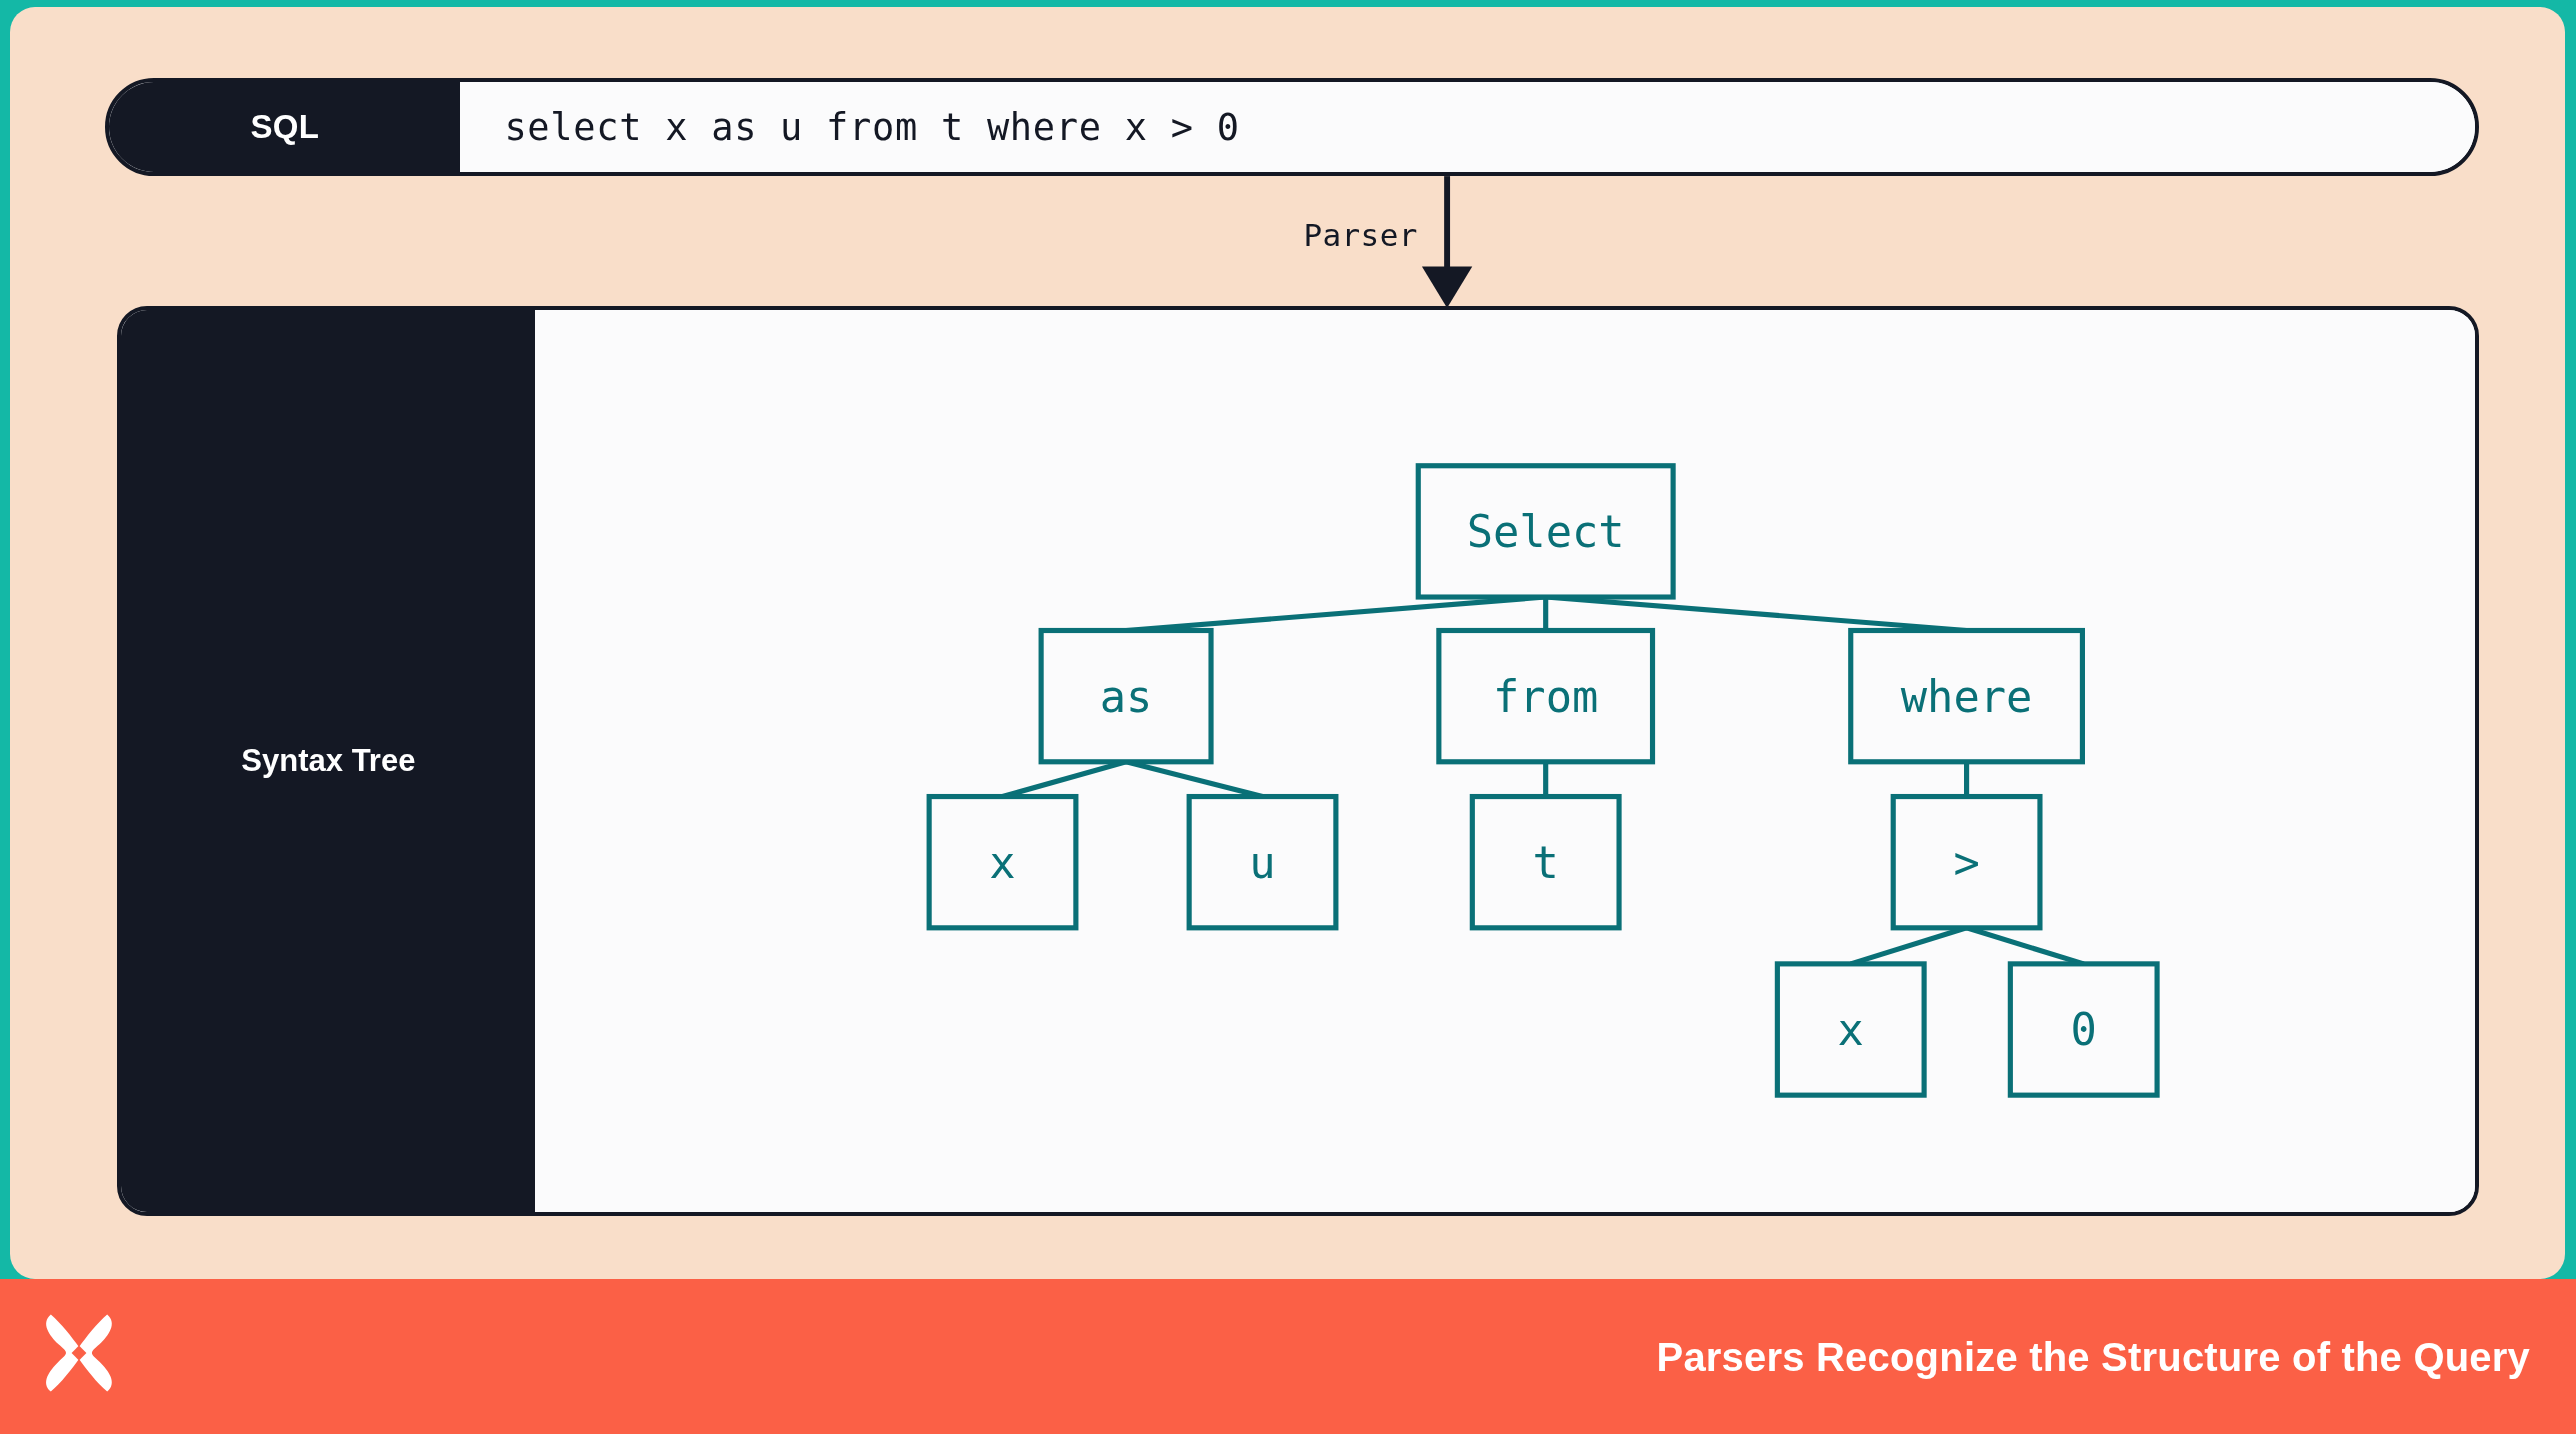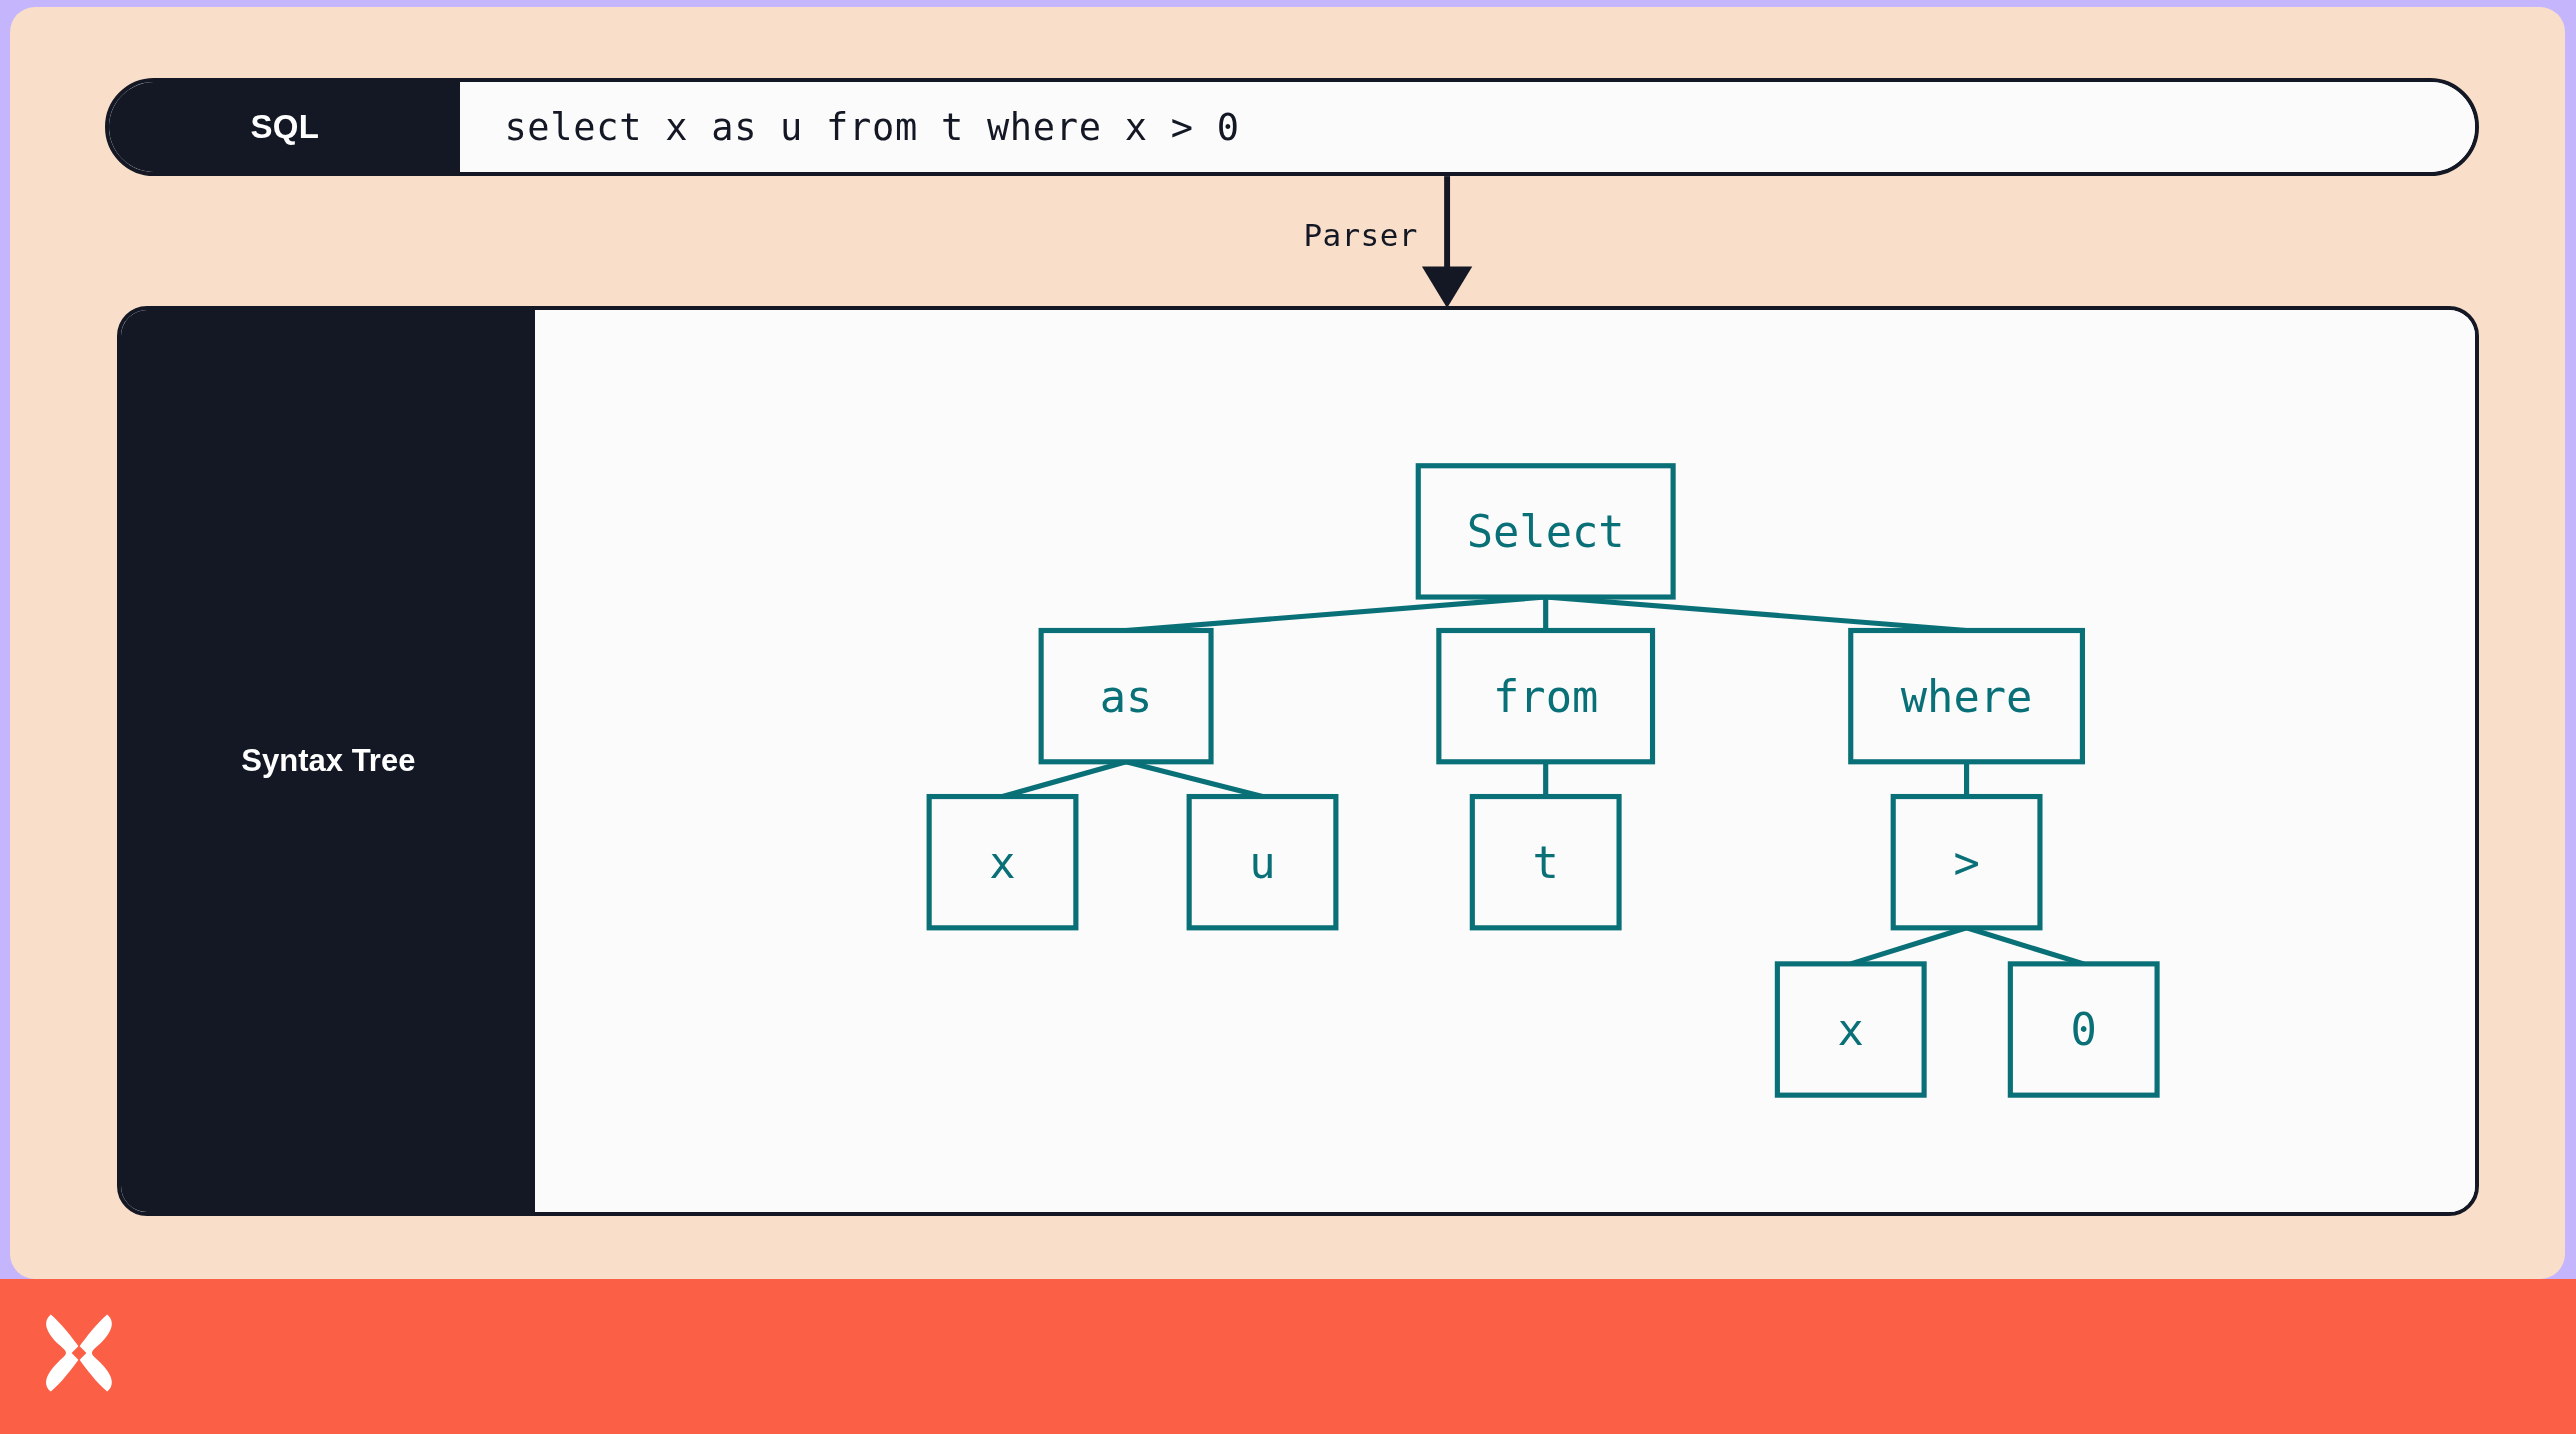--- a/index.html
+++ b/index.html
@@ -4,21 +4,21 @@
 <style>
   html, body {
     margin: 0;
     padding: 0;
     background: #ffffff;
   }
   .stage {
     position: relative;
     width: 2576px;
     height: 1435px;
-    background: #c4b5fd;
+    background: #14b8a6;
     font-family: "Liberation Sans", sans-serif;
     overflow: hidden;
   }
 
   
   .peach-panel {
     position: absolute;
     left: 10.4px;
     top: 7.4px;
     width: 2555px;
@@ -243,16 +243,17 @@
                  C 72 58, 72 58, 86 70
                  C 98 82, 110 98, 96 110
                  C 82 98, 68 80, 58 66
                  C 48 80, 34 98, 20 110
                  C 6 98, 18 82, 30 70
                  C 44 58, 44 58, 30 46
                  C 18 34, 6 18, 20 6 Z" fill="#ffffff"></path>
         <polygon points="58,48 68,58 58,68 48,58" fill="#fb6046"></polygon>
       </svg>
     </div>
+    <div class="footer-tagline">Parsers Recognize the Structure of the Query</div>
   </div>
 
 </div>
 
 
 </body></html>

